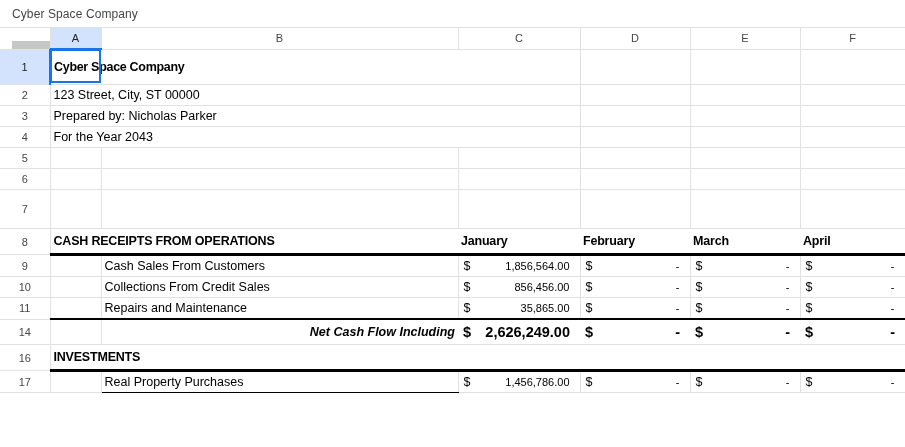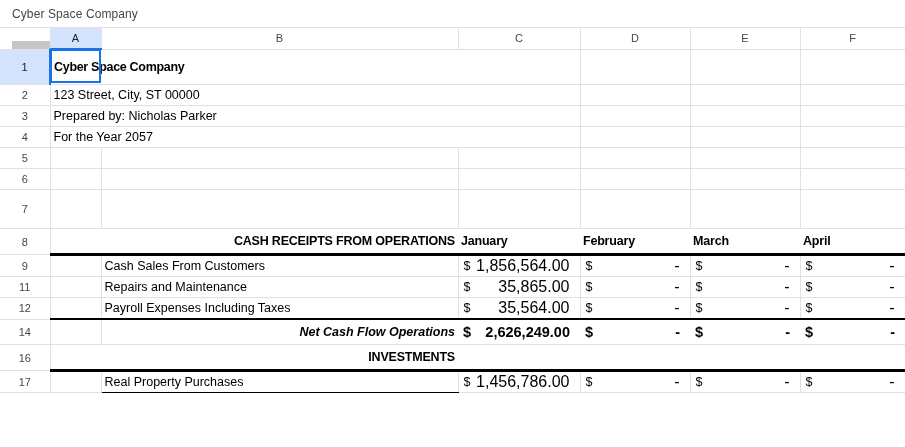--- a/index.html
+++ b/index.html
@@ -127,21 +127,20 @@
     font-size: 25px;
     font-weight: bold;
     letter-spacing: -0.3px;
     line-height: 1;
   }
   .info-line { font-size: 12.5px; }
   .sect-head {
     font-size: 16.5px;
     font-weight: bold;
     letter-spacing: -0.2px;
-    text-align: right;
   }
   .month-head {
     font-size: 15px;
     font-weight: bold;
     letter-spacing: -0.2px;
   }
   .item-label { font-size: 12.5px; padding-left: 6px; }
   .total-label {
     font-size: 12.5px;
     font-weight: bold;
@@ -169,21 +168,21 @@
     position: absolute;
     left: 5px;
     top: 50%;
     transform: translateY(-50%);
     font-size: 12.5px;
   }
   .money .amt {
     display: block;
     text-align: right;
     padding-right: 7px;
-    font-size: 16px;
+    font-size: 11px;
     line-height: 20px;
   }
   .money.big .sym,
   .money.big .amt {
     font-size: 14.5px;
     font-weight: bold;
   }
   .money.big .amt { line-height: 22px; }
 
   
@@ -250,21 +249,21 @@
     <tr class="r-norm">
       <td class="rowhdr">3</td>
       <td class="cell info-line no-side-borders" colspan="3">Prepared by: Nicholas Parker</td>
       <td class="cell"></td>
       <td class="cell"></td>
       <td class="cell"></td>
     </tr>
 
     <tr class="r-norm">
       <td class="rowhdr">4</td>
-      <td class="cell info-line no-side-borders" colspan="3">For the Year 2057</td>
+      <td class="cell info-line no-side-borders" colspan="3">For the Year 2043</td>
       <td class="cell"></td>
       <td class="cell"></td>
       <td class="cell"></td>
     </tr>
 
     <tr class="r-norm">
       <td class="rowhdr">5</td>
       <td class="cell"></td>
       <td class="cell"></td>
       <td class="cell"></td>
@@ -317,20 +316,41 @@
       <td class="cell money band-gray">
         <span class="sym">$</span>
         <span class="amt">-</span>
       </td>
       <td class="cell money band-gray">
         <span class="sym">$</span>
         <span class="amt">-</span>
       </td>
     </tr>
 
+    <tr class="r-norm">
+      <td class="rowhdr">10</td>
+      <td class="cell"></td>
+      <td class="cell item-label band-white">Collections From Credit Sales</td>
+      <td class="cell money band-white">
+        <span class="sym">$</span>
+        <span class="amt">856,456.00</span>
+      </td>
+      <td class="cell money band-white">
+        <span class="sym">$</span>
+        <span class="amt">-</span>
+      </td>
+      <td class="cell money band-white">
+        <span class="sym">$</span>
+        <span class="amt">-</span>
+      </td>
+      <td class="cell money band-white">
+        <span class="sym">$</span>
+        <span class="amt">-</span>
+      </td>
+    </tr>
 
     <tr class="r-norm">
       <td class="rowhdr">11</td>
       <td class="cell"></td>
       <td class="cell item-label band-gray">Repairs and  Maintenance</td>
       <td class="cell money band-gray">
         <span class="sym">$</span>
         <span class="amt">35,865.00</span>
       </td>
       <td class="cell money band-gray">
@@ -340,47 +360,26 @@
       <td class="cell money band-gray">
         <span class="sym">$</span>
         <span class="amt">-</span>
       </td>
       <td class="cell money band-gray">
         <span class="sym">$</span>
         <span class="amt">-</span>
       </td>
     </tr>
 
-    <tr class="r-norm">
-      <td class="rowhdr">12</td>
-      <td class="cell"></td>
-      <td class="cell item-label band-white">Payroll Expenses Including Taxes</td>
-      <td class="cell money band-white">
-        <span class="sym">$</span>
-        <span class="amt">35,564.00</span>
-      </td>
-      <td class="cell money band-white">
-        <span class="sym">$</span>
-        <span class="amt">-</span>
-      </td>
-      <td class="cell money band-white">
-        <span class="sym">$</span>
-        <span class="amt">-</span>
-      </td>
-      <td class="cell money band-white">
-        <span class="sym">$</span>
-        <span class="amt">-</span>
-      </td>
-    </tr>
 
 
     <tr class="r-sect">
       <td class="rowhdr">14</td>
       <td class="cell rule-top-thick"></td>
-      <td class="cell total-label rule-top-thick no-side-borders">Net Cash Flow Operations</td>
+      <td class="cell total-label rule-top-thick no-side-borders">Net Cash Flow Including</td>
       <td class="cell money big rule-top-thick no-side-borders">
         <span class="sym">$</span>
         <span class="amt">2,626,249.00</span>
       </td>
       <td class="cell money big rule-top-thick no-side-borders">
         <span class="sym">$</span>
         <span class="amt">-</span>
       </td>
       <td class="cell money big rule-top-thick no-side-borders">
         <span class="sym">$</span>

